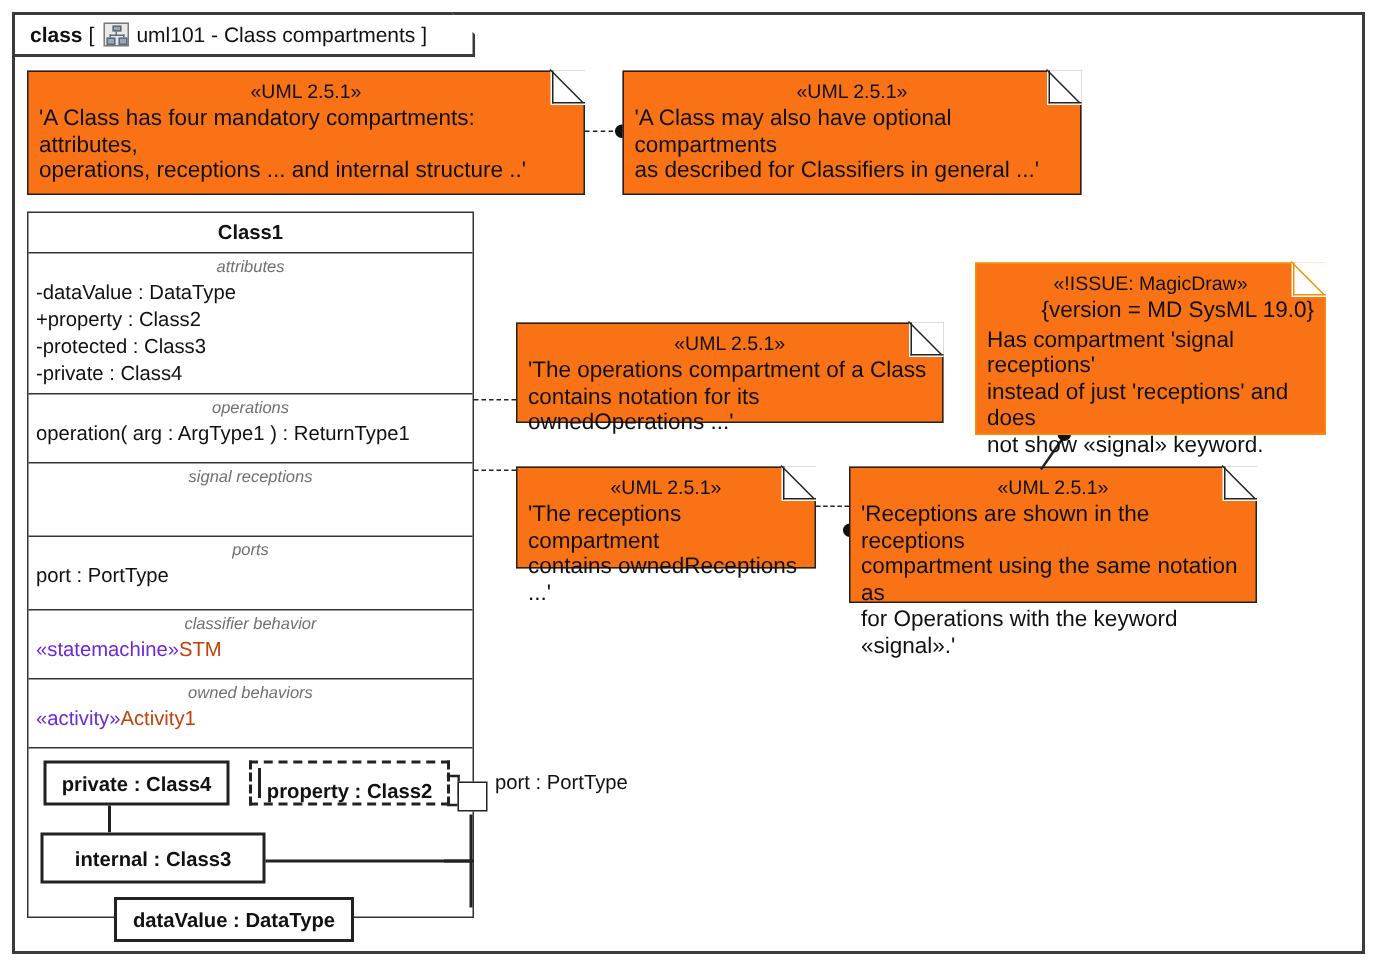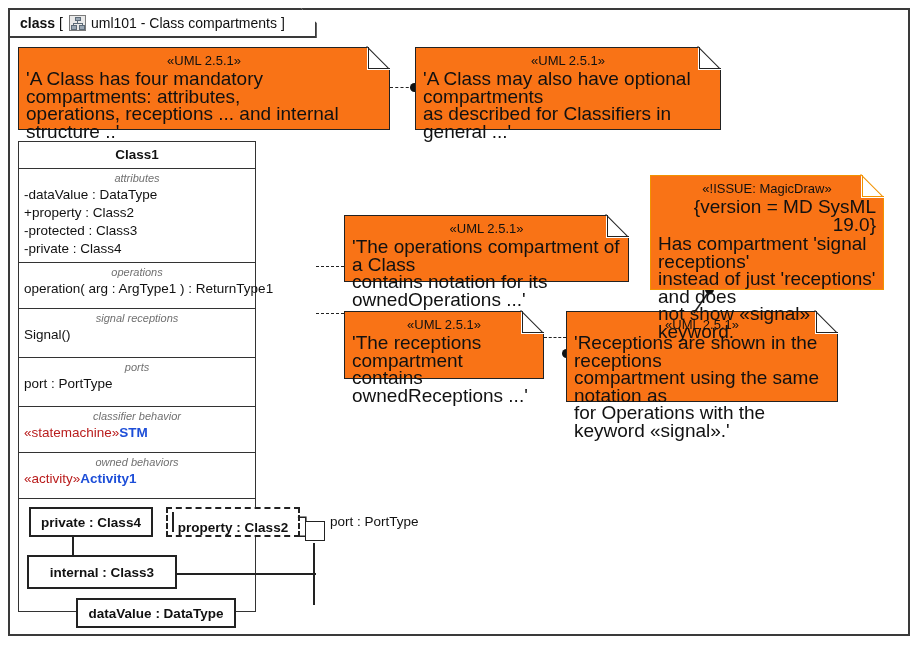--- a/index.html
+++ b/index.html
@@ -50,22 +50,22 @@
     text-align:center;font-weight:bold;font-size:13.5px;
     padding:5px 4px 6px;border-bottom:1px solid #333;
   }
   .comp{border-bottom:1px solid #333;position:relative;padding:0 0 5px 0;}
   .comp:last-child{border-bottom:0;}
   .comp-label{
     text-align:center;font-style:italic;font-size:11px;color:#707070;
     padding:3px 0 1px;line-height:13px;
   }
   .comp-item{font-size:13.5px;padding:0 0 1px 5px;line-height:17px;white-space:nowrap;}
-  .kw{color:#b91c1c;}
-  .kw-b{font-weight:bold;color:#1d4ed8;}
+  .kw{color:#6d28d9;}
+  .kw-b{font-weight:normal;color:#c2410c;}
 
   
   .isc{position:relative;height:136px;border-bottom:0;padding:0;}
   .part{
     position:absolute;background:#fff;border:2px solid #222;
     box-sizing:border-box;font-weight:bold;font-size:13.5px;
     display:flex;align-items:center;justify-content:center;
     padding:0 10px;white-space:nowrap;
   }
   .part.dashed{
@@ -85,21 +85,21 @@
   }
   .port-lbl{position:absolute;font-size:13.5px;white-space:nowrap;}
 
   
   .note{
     position:absolute;background:#f97316;box-sizing:border-box;
     border:1px solid #222;
   }
   .note .body{position:relative;z-index:2;padding:5px 7px 6px 7px;}
   .note .stereo{text-align:center;font-size:13px;padding-bottom:2px;}
-  .note .txt{font-size:19px;line-height:17.5px;}
+  .note .txt{font-size:15px;line-height:17.5px;}
   .note .txt.ctr{text-align:right;}
   .note .fold{
     position:absolute;top:-1px;right:-1px;width:22px;height:22px;z-index:3;
   }
   .note .fold:before{
     content:"";position:absolute;inset:0;background:#fff;
     border-left:1px solid #222;border-bottom:1px solid #222;
   }
   .note .fold:after{
     content:"";position:absolute;left:-1px;top:-1px;width:31px;height:1px;
@@ -157,40 +157,39 @@
   <div class="note" style="left:415px;top:47px;width:306px;height:83px;">
     <div class="clip"></div>
     <div class="fold"></div>
     <div class="body">
       <div class="stereo">«UML 2.5.1»</div>
       <div class="txt">'A Class may also have optional compartments</div>
       <div class="txt">as described for Classifiers in general ...'</div>
     </div>
   </div>
 
-  <div class="cls" style="left:18px;top:141px;width:238px;height:471px;">
+  <div class="cls" style="left:18px;top:141px;width:298px;height:471px;">
 
     <div class="cls-name">Class1</div>
 
     <div class="comp" style="height:88px;">
       <div class="comp-label">attributes</div>
       <div class="comp-item">-dataValue : DataType</div>
       <div class="comp-item">+property : Class2</div>
       <div class="comp-item">-protected : Class3</div>
       <div class="comp-item">-private : Class4</div>
     </div>
 
     <div class="comp" style="height:40px;">
       <div class="comp-label">operations</div>
       <div class="comp-item">operation( arg : ArgType1 ) : ReturnType1</div>
     </div>
 
     <div class="comp" style="height:43px;">
       <div class="comp-label">signal receptions</div>
-      <div class="comp-item">Signal()</div>
     </div>
 
     <div class="comp" style="height:43px;">
       <div class="comp-label">ports</div>
       <div class="comp-item">port : PortType</div>
     </div>
 
     <div class="comp" style="height:40px;">
       <div class="comp-label">classifier behavior</div>
       <div class="comp-item"><span class="kw">«statemachine»</span><span class="kw-b">STM</span></div>

